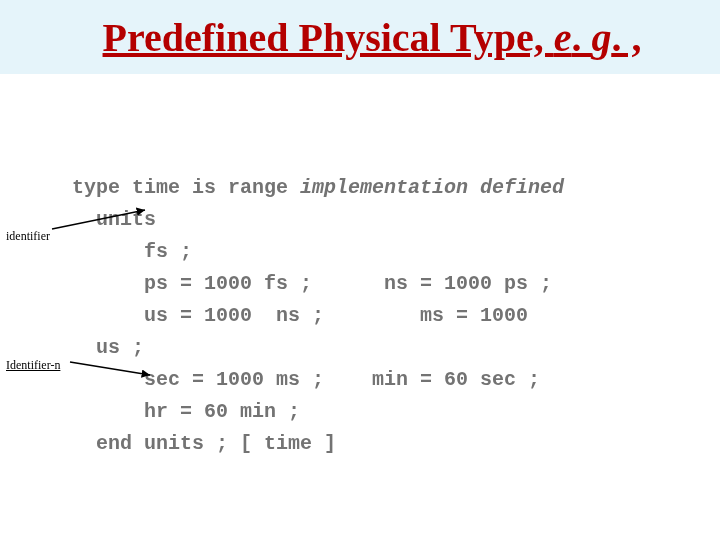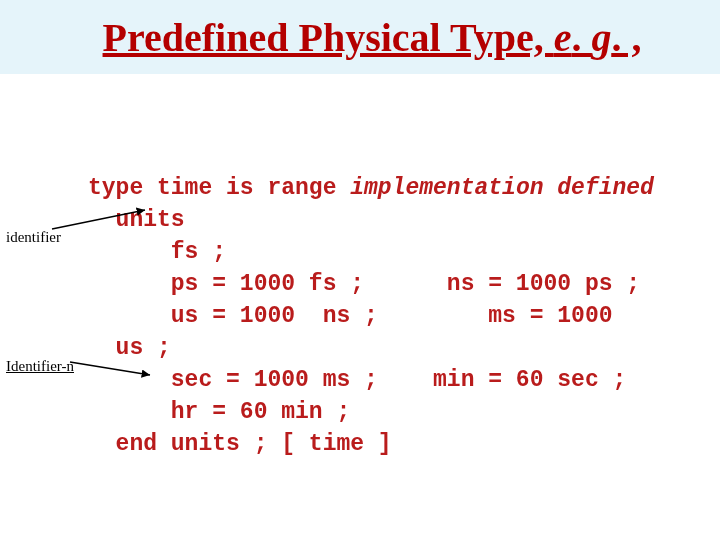--- a/index.html
+++ b/index.html
@@ -34,36 +34,36 @@
     font-weight: bold;
     color: #b40000;
     text-decoration: underline;
     white-space: nowrap;
   }
   .title .eg-e, .title .eg-g {
     font-style: italic;
   }
   .code {
     position: absolute;
-    left: 88px;
+    left: 72px;
     top: 140px;
     font-family: "Courier New", Courier, monospace;
-    font-size: 23px;
+    font-size: 20px;
     font-weight: bold;
     line-height: 32px;
-    color: #b91c1c;
+    color: #737373;
     white-space: pre;
   }
   .code .impl {
     font-style: italic;
   }
   .label {
     position: absolute;
     font-family: "Times New Roman", Times, serif;
-    font-size: 15px;
+    font-size: 12px;
     color: #000;
   }
   .label.identifier {
     left: 6px;
     top: 229px;
   }
   .label.identifier-n {
     left: 6px;
     top: 358px;
     text-decoration: underline;

